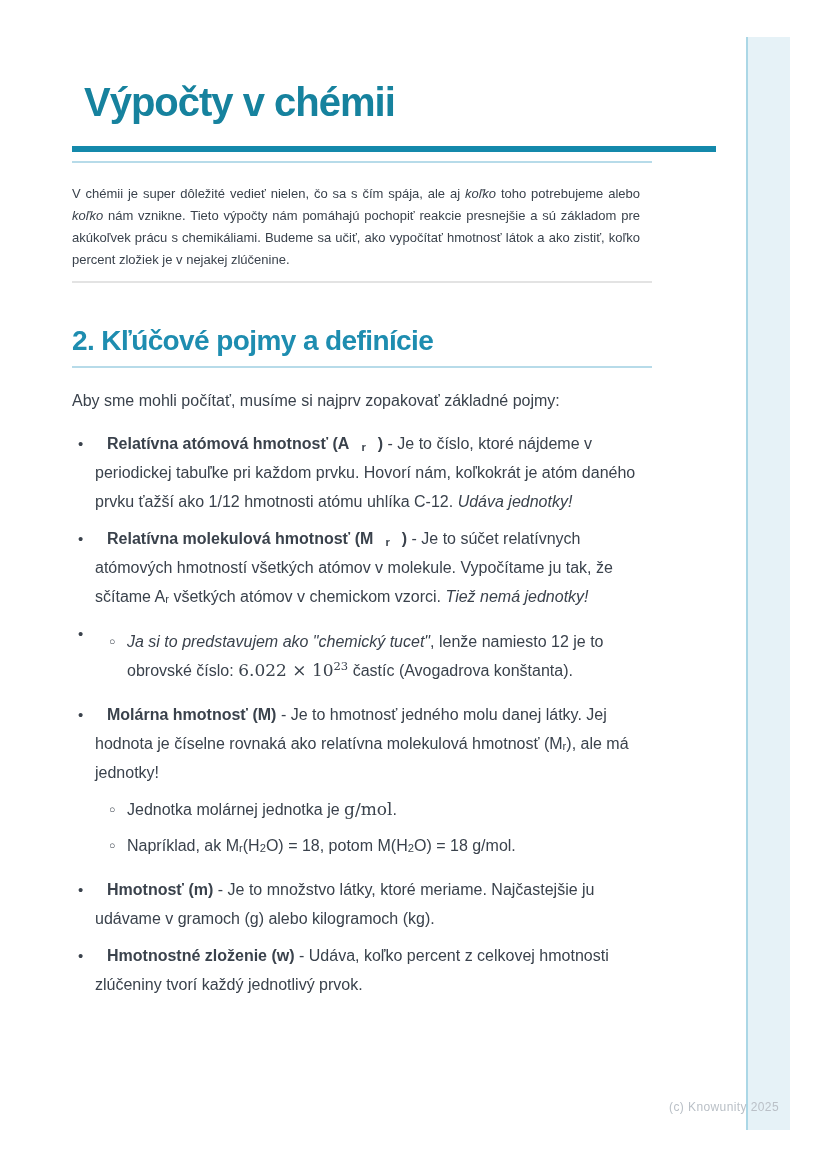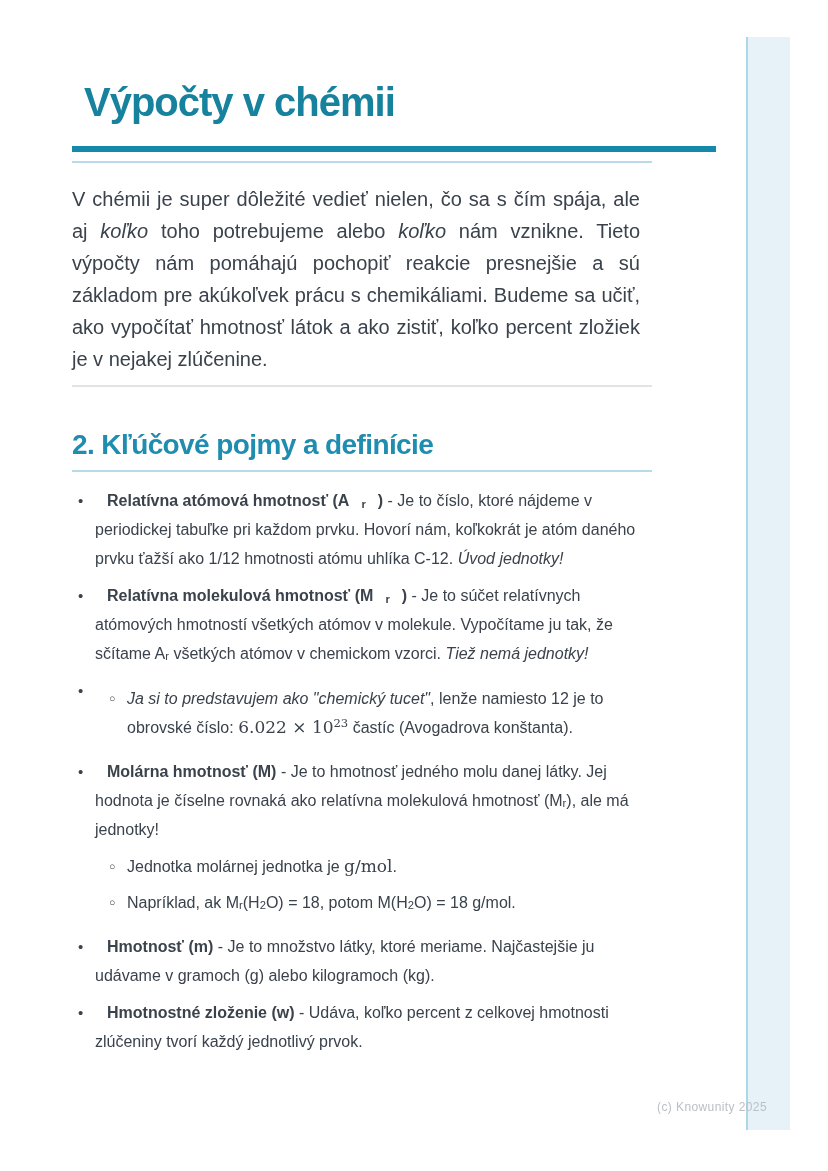--- a/index.html
+++ b/index.html
@@ -22,39 +22,39 @@
     letter-spacing:-1px;color:var(--c-title);
   }
   .title-bar{width:644px;height:6px;background:var(--c-bar);margin-top:24px;}
   h2{
     margin:42px 0 0 0;font-size:28px;line-height:1.15;font-weight:bold;
     letter-spacing:-0.6px;color:var(--c-heading);
   }
   .h-rule{width:580px;height:2px;background:var(--c-underline);margin-top:9px;border:0;}
   .divider{width:580px;height:2px;background:var(--c-divider);margin:10px 0 0 0;border:0;}
   .para{
-    margin:20px 8px 0 0;width:568px;font-size:20px;line-height:32px;
+    margin:20px 8px 0 0;width:568px;font-size:13px;line-height:22px;
     text-align:justify;
   }
   .intro{margin:18px 0 0 0;font-size:16px;line-height:29px;}
   .list{margin-top:14px;}
   .li{display:flex;padding-left:6px;margin-bottom:8px;}
   .li>.marker{flex:0 0 17px;font-size:15px;line-height:29px;}
   .li-text{flex:1;max-width:545px;font-size:16px;line-height:29px;}
   .sublist{margin-top:8px;}
   .subli{display:flex;margin:0 0 7px 14px;}
   .subli>.marker{flex:0 0 18px;font-size:10.5px;line-height:29px;}
   .subli .sub-text{flex:1;max-width:500px;font-size:16px;line-height:29px;}
   .b{font-weight:bold;margin-left:12px;}
   .i{font-style:italic;}
   .math{font-family:"DejaVu Serif",serif;font-size:17px;}
   sub{font-size:0.7em;vertical-align:-0.12em;line-height:0;}
   .math sup{font-size:0.68em;vertical-align:0.5em;line-height:0;}
   .footer{
-    position:absolute;right:61px;top:1100px;z-index:3;
+    position:absolute;right:49px;top:1100px;z-index:3;
     font-size:12px;letter-spacing:0.4px;color:var(--c-footer);
   }
 </style>
 </head>
 <body>
 
 <div class="stripe"></div>
 
 <main class="content">
 
@@ -64,26 +64,27 @@
   <section>
     <div class="h-rule"></div>
     <p class="para"><span>V chémii je super dôležité vedieť nielen, čo sa s čím spája, ale aj </span><span class="i">koľko</span><span> toho potrebujeme alebo </span><span class="i">koľko</span><span> nám vznikne. Tieto výpočty nám pomáhajú pochopiť reakcie presnejšie a sú základom pre akúkoľvek prácu s chemikáliami. Budeme sa učiť, ako vypočítať hmotnosť látok a ako zistiť, koľko percent zložiek je v nejakej zlúčenine.</span></p>
   </section>
 
   <div class="divider"></div>
 
   <section>
     <h2>2. Kľúčové pojmy a definície</h2>
     <div class="h-rule"></div>
+    <p class="intro">Aby sme mohli počítať, musíme si najprv zopakovať základné pojmy:</p>
 
     <div class="list">
 
       <div class="li">
         <span class="marker">•</span>
-        <div class="li-text"><span class="b">Relatívna atómová hmotnosť (A</span><sub class="b">r</sub><span class="b">)</span><span> - Je to číslo, ktoré nájdeme v periodickej tabuľke pri každom prvku. Hovorí nám, koľkokrát je atóm daného prvku ťažší ako 1/12 hmotnosti atómu uhlíka C-12. </span><span class="i">Úvod jednotky!</span></div>
+        <div class="li-text"><span class="b">Relatívna atómová hmotnosť (A</span><sub class="b">r</sub><span class="b">)</span><span> - Je to číslo, ktoré nájdeme v periodickej tabuľke pri každom prvku. Hovorí nám, koľkokrát je atóm daného prvku ťažší ako 1/12 hmotnosti atómu uhlíka C-12. </span><span class="i">Udáva jednotky!</span></div>
       </div>
 
       <div class="li">
         <span class="marker">•</span>
         <div class="li-text"><span class="b">Relatívna molekulová hmotnosť (M</span><sub class="b">r</sub><span class="b">)</span><span> - Je to súčet relatívnych atómových hmotností všetkých atómov v molekule. Vypočítame ju tak, že sčítame A</span><sub>r</sub><span> všetkých atómov v chemickom vzorci. </span><span class="i">Tiež nemá jednotky!</span></div>
       </div>
 
       <div class="li">
         <span class="marker">•</span>
         <div class="li-text">

